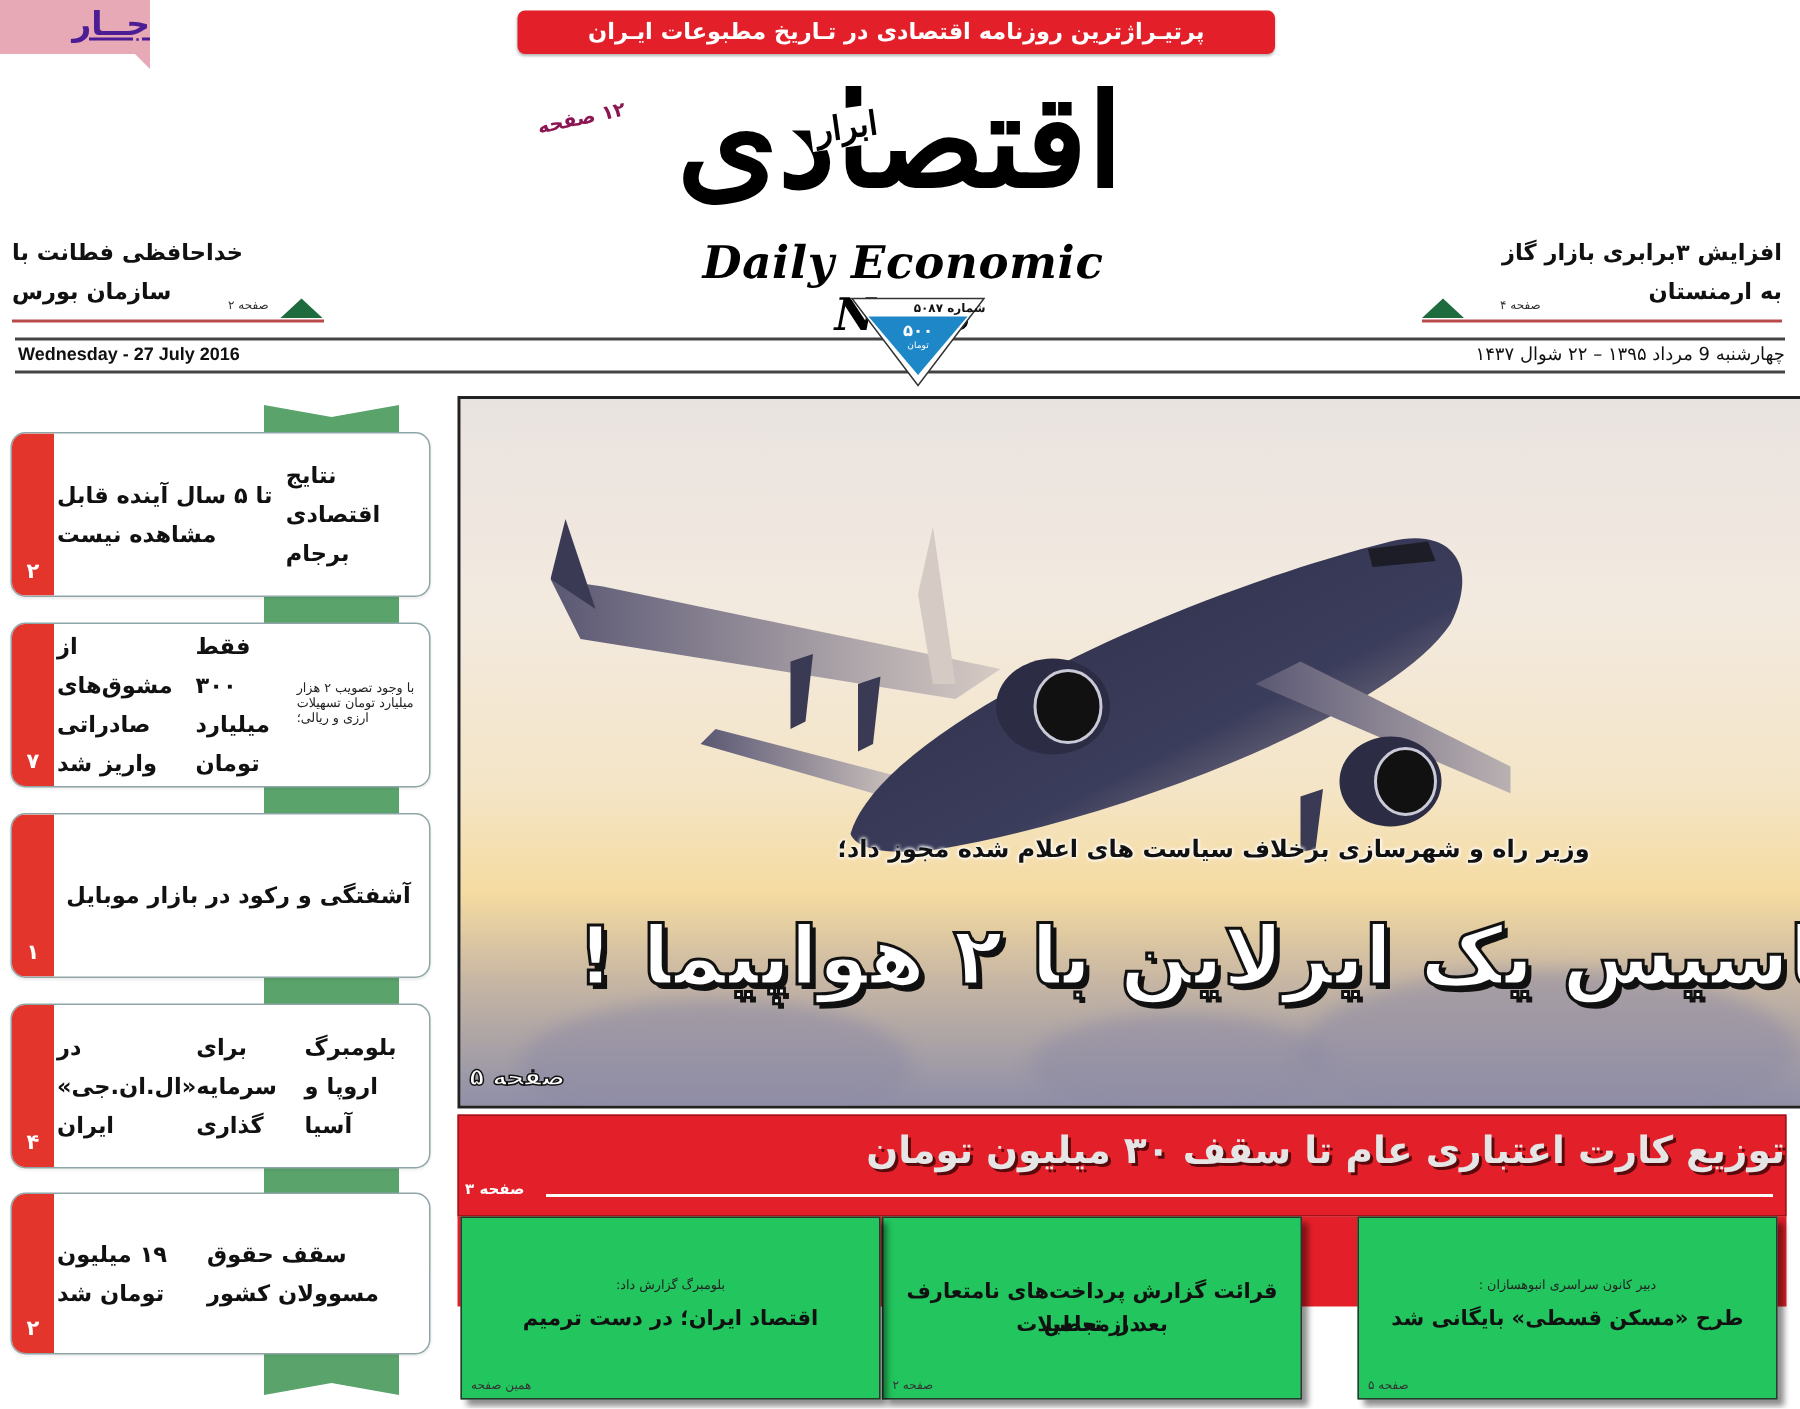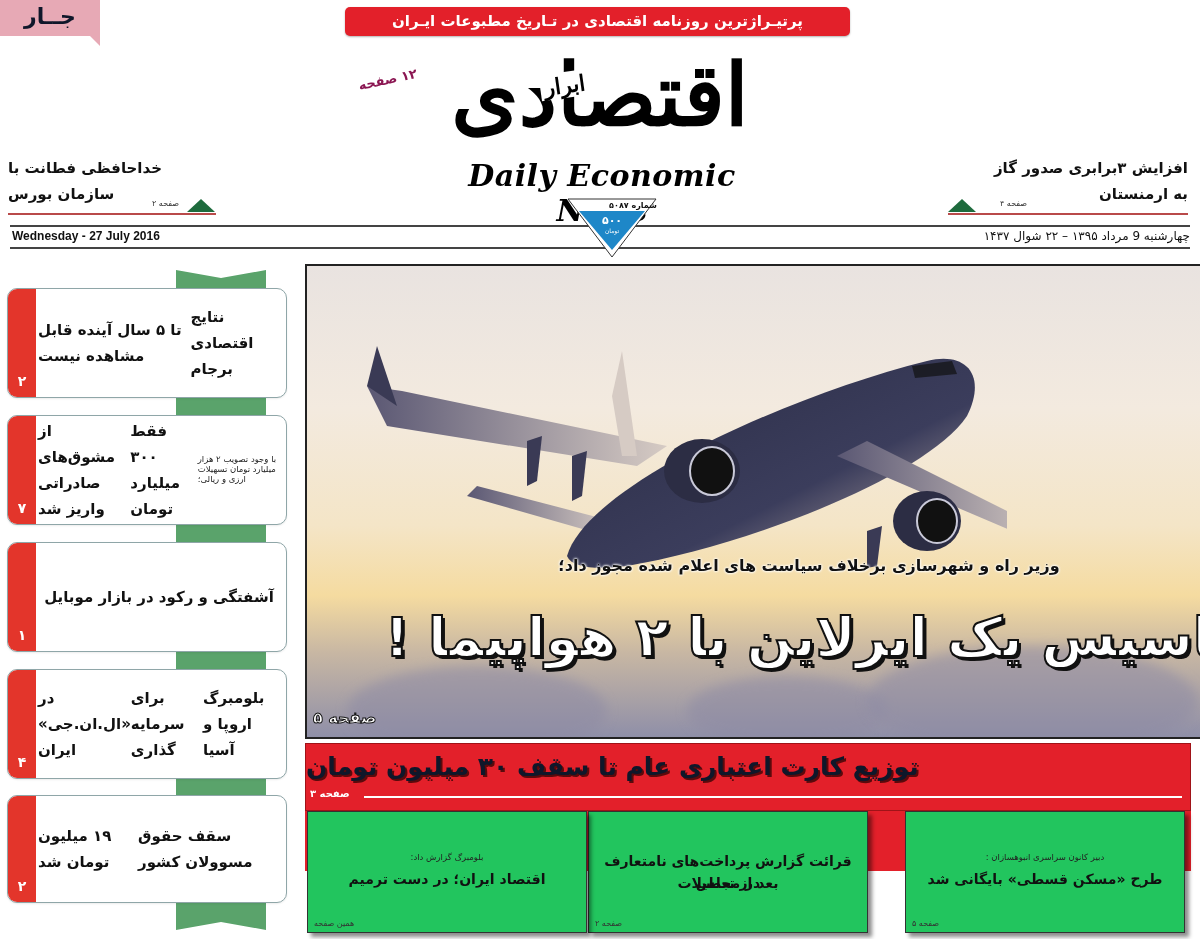--- a/index.html
+++ b/index.html
@@ -1,20 +1,20 @@
 <!DOCTYPE html>
 <html><head>
 <meta charset="utf-8">
 <style>
   * { box-sizing: border-box; margin: 0; padding: 0; }
   html, body { width: 1200px; height: 939px; overflow: hidden; background: #ffffff; }
   body { position: relative; font-family: "DejaVu Sans", sans-serif; color: #111; }
 
   
-  .corner-tag { position: absolute; left: 0; top: 0; width: 100px; height: 36px; background: #e7a9b5; color: #0f172a; font-weight: bold; font-size: 22px; text-align: center; line-height: 34px; direction: rtl; }
+  .corner-tag { position: absolute; left: 0; top: 0; width: 100px; height: 36px; background: #e7a9b5; color: #4c1d95; font-weight: bold; font-size: 22px; text-align: right; line-height: 34px; direction: rtl; text-decoration: underline; }
   .corner-tag::after { content: ""; position: absolute; right: 0; bottom: -10px; border-left: 10px solid transparent; border-top: 10px solid #e7a9b5; }
 
   
   .slogan { position: absolute; left: 345px; top: 7px; width: 505px; height: 29px; background: #e3202a; border-radius: 5px; color: #fff; font-weight: bold; font-size: 15px; text-align: center; line-height: 29px; direction: rtl; box-shadow: 0 1px 2px rgba(0,0,0,.3); }
 
   
   .masthead-fa { position: absolute; left: 430px; top: 45px; width: 340px; height: 110px; text-align: center; direction: rtl; font-family: "DejaVu Serif", serif; font-weight: bold; font-size: 86px; line-height: 100px; color: #000; letter-spacing: -2px; }
   .masthead-small { position: absolute; left: 540px; top: 72px; font-family: "DejaVu Serif", serif; font-weight: bold; font-size: 22px; color: #000; transform: rotate(-8deg); direction: rtl; background: #fff; padding: 0 4px; }
   .masthead-en { position: absolute; left: 432px; top: 158px; width: 340px; text-align: center; font-family: "DejaVu Serif", serif; font-weight: bold; font-style: italic; font-size: 30px; color: #000; letter-spacing: 0.5px; }
   .pages-count { position: absolute; left: 358px; top: 72px; color: #8b1652; font-weight: bold; font-size: 13px; transform: rotate(-12deg); direction: rtl; }
@@ -52,21 +52,21 @@
   
   .hero { position: absolute; left: 305px; top: 264px; width: 1008px; height: 475px; border: 2px solid #222; overflow: hidden; background: linear-gradient(180deg, #e9e3e0 0%, #f3eadf 30%, #f4e5c7 55%, #f5dba0 70%, #c8b7a3 82%, #8f8fa8 100%); }
   .cloud { position: absolute; border-radius: 50%; background: #8e8ba4; opacity: .55; filter: blur(6px); }
   .plane { position: absolute; left: 60px; top: 40px; width: 640px; height: 280px; }
   .hero-kicker { position: absolute; left: 0; right: 0; top: 290px; text-align: center; direction: rtl; font-size: 16px; color: #111; font-weight: bold; text-shadow: 0 0 3px #fff, 0 0 3px #fff, 0 0 2px #fff; }
   .hero-title { position: absolute; left: 0; right: 0; top: 340px; text-align: center; direction: rtl; font-size: 54px; font-weight: bold; color: #fff; -webkit-text-stroke: 2px #111; text-shadow: 3px 3px 0 #111; }
   .hero-page { position: absolute; left: 6px; bottom: 10px; direction: rtl; font-size: 16px; font-weight: bold; color: #fff; -webkit-text-stroke: 1px #111; }
 
   
   .red-banner { position: absolute; left: 305px; top: 743px; width: 886px; height: 68px; background: #e3202a; border: 1px solid #a01318; }
-  .red-title { position: absolute; left: 0; right: 0; top: 8px; text-align: left; direction: rtl; font-size: 25px; font-weight: bold; color: #0f172a; text-shadow: 2px 2px 0 #5a0a0c; }
+  .red-title { position: absolute; left: 0; right: 0; top: 8px; text-align: right; direction: rtl; font-size: 25px; font-weight: bold; color: #e5e5e5; text-shadow: 2px 2px 0 #5a0a0c; }
   .red-page { position: absolute; left: 4px; top: 44px; font-size: 10px; color: #fff; direction: rtl; font-weight: bold; }
   .red-line { position: absolute; left: 58px; right: 8px; top: 52px; height: 2px; background: #fff; }
 
   .sub-card { position: absolute; top: 811px; width: 280px; height: 122px; background: #22c55e; border: 1px solid #333; box-shadow: 4px 4px 4px rgba(0,0,0,.45); direction: rtl; }
   .sub-bg { position: absolute; top: 811px; height: 60px; background: #e3202a; }
   .sub-card .kicker { position: absolute; left: 0; right: 0; top: 40px; text-align: center; font-size: 8.5px; color: #222; }
   .sub-card .title { position: absolute; left: 6px; right: 6px; text-align: center; font-size: 14px; font-weight: bold; line-height: 22px; color: #111; }
   .sub-card .page { position: absolute; left: 6px; bottom: 4px; font-size: 8px; color: #333; }
 </style>
 </head>
@@ -75,21 +75,21 @@
 <div class="corner-tag">جــار</div>
 
 <div class="slogan">پرتیـراژترین روزنامه اقتصادی در تـاریخ مطبوعات ایـران</div>
 
 <div class="pages-count">۱۲ صفحه</div>
 <div class="masthead-fa">اقتصادی</div>
 <div class="masthead-small">ابرار</div>
 <div class="masthead-en">Daily Economic News</div>
 
 <div class="teaser right">
-  <span class="line">افزایش ۳برابری صدور گاز</span>
+  <span class="line">افزایش ۳برابری بازار گاز</span>
   <span class="line">به ارمنستان</span>
 </div>
 <div class="teaser-page" style="left:1000px; top:199px;">صفحه ۴</div>
 <div class="tri-green" style="left:948px; top:199px;"></div>
 <div class="red-rule" style="left:948px; width:240px; top:213px;"></div>
 
 <div class="teaser left">
   <span class="line">خداحافظی فطانت با</span>
   <span class="line">سازمان بورس</span>
 </div>

